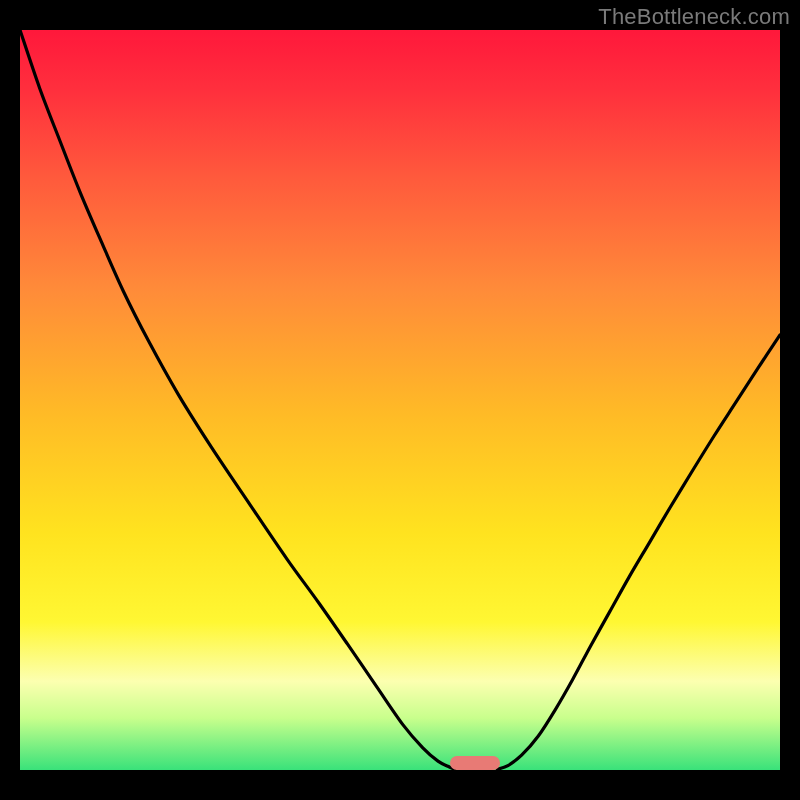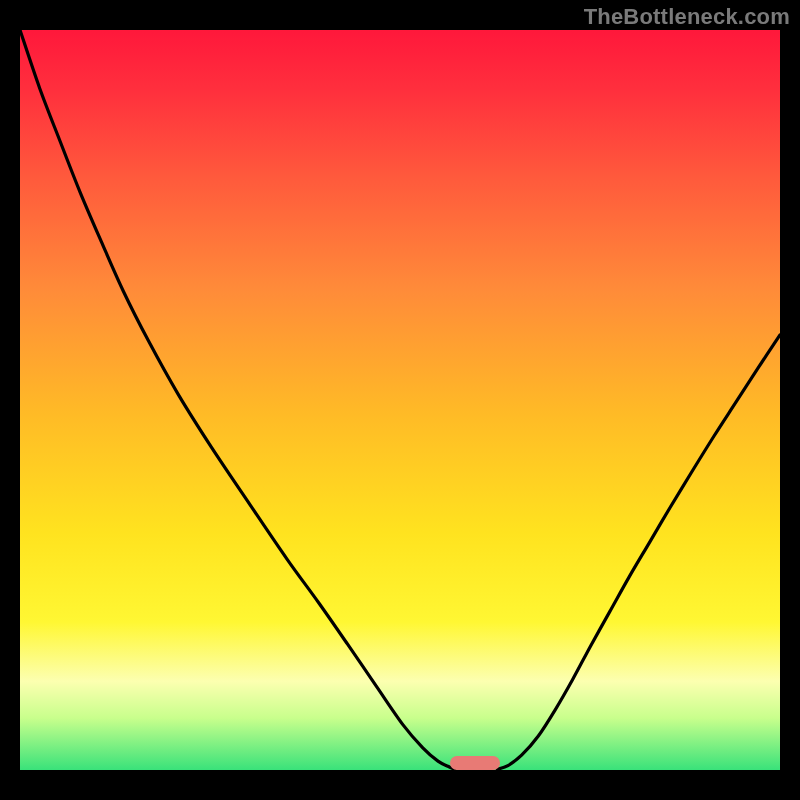--- a/index.html
+++ b/index.html
@@ -15,21 +15,21 @@
     width: 800px;
     height: 800px;
     background: #000;
   }
   .watermark {
     position: absolute;
     top: 4px;
     right: 10px;
     font-family: Arial, Helvetica, sans-serif;
     font-size: 22px;
-    font-weight: bold;
+    font-weight: normal;
     color: #7a7a7a;
     letter-spacing: 0.2px;
     z-index: 10;
   }
   .plot {
     position: absolute;
     left: 20px;
     top: 30px;
     width: 760px;
     height: 740px;

